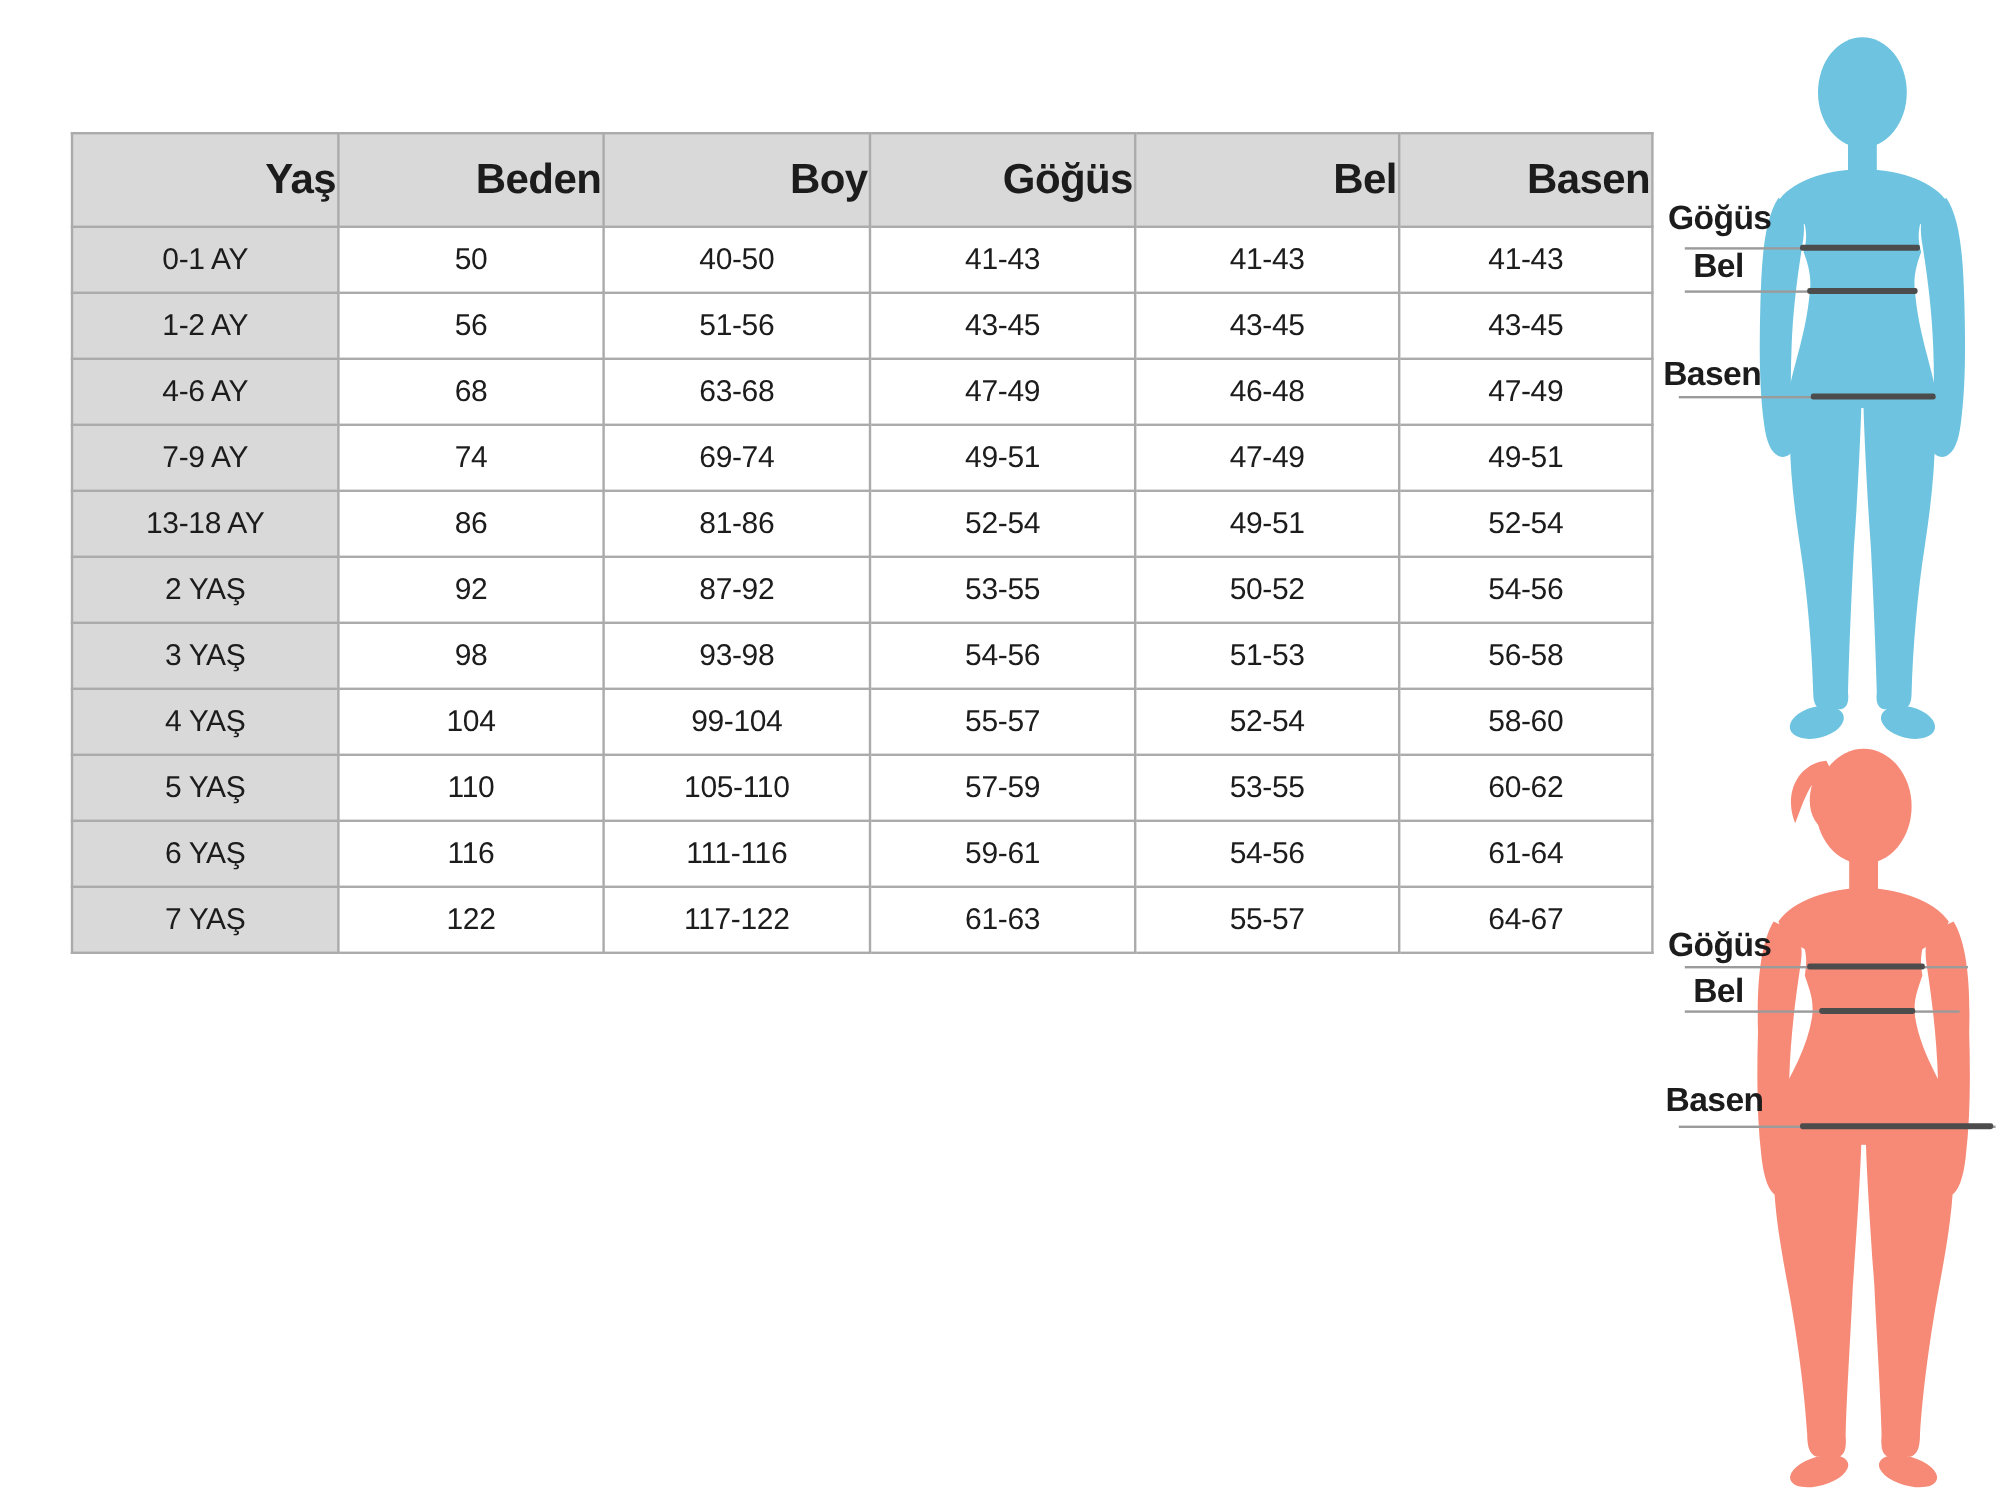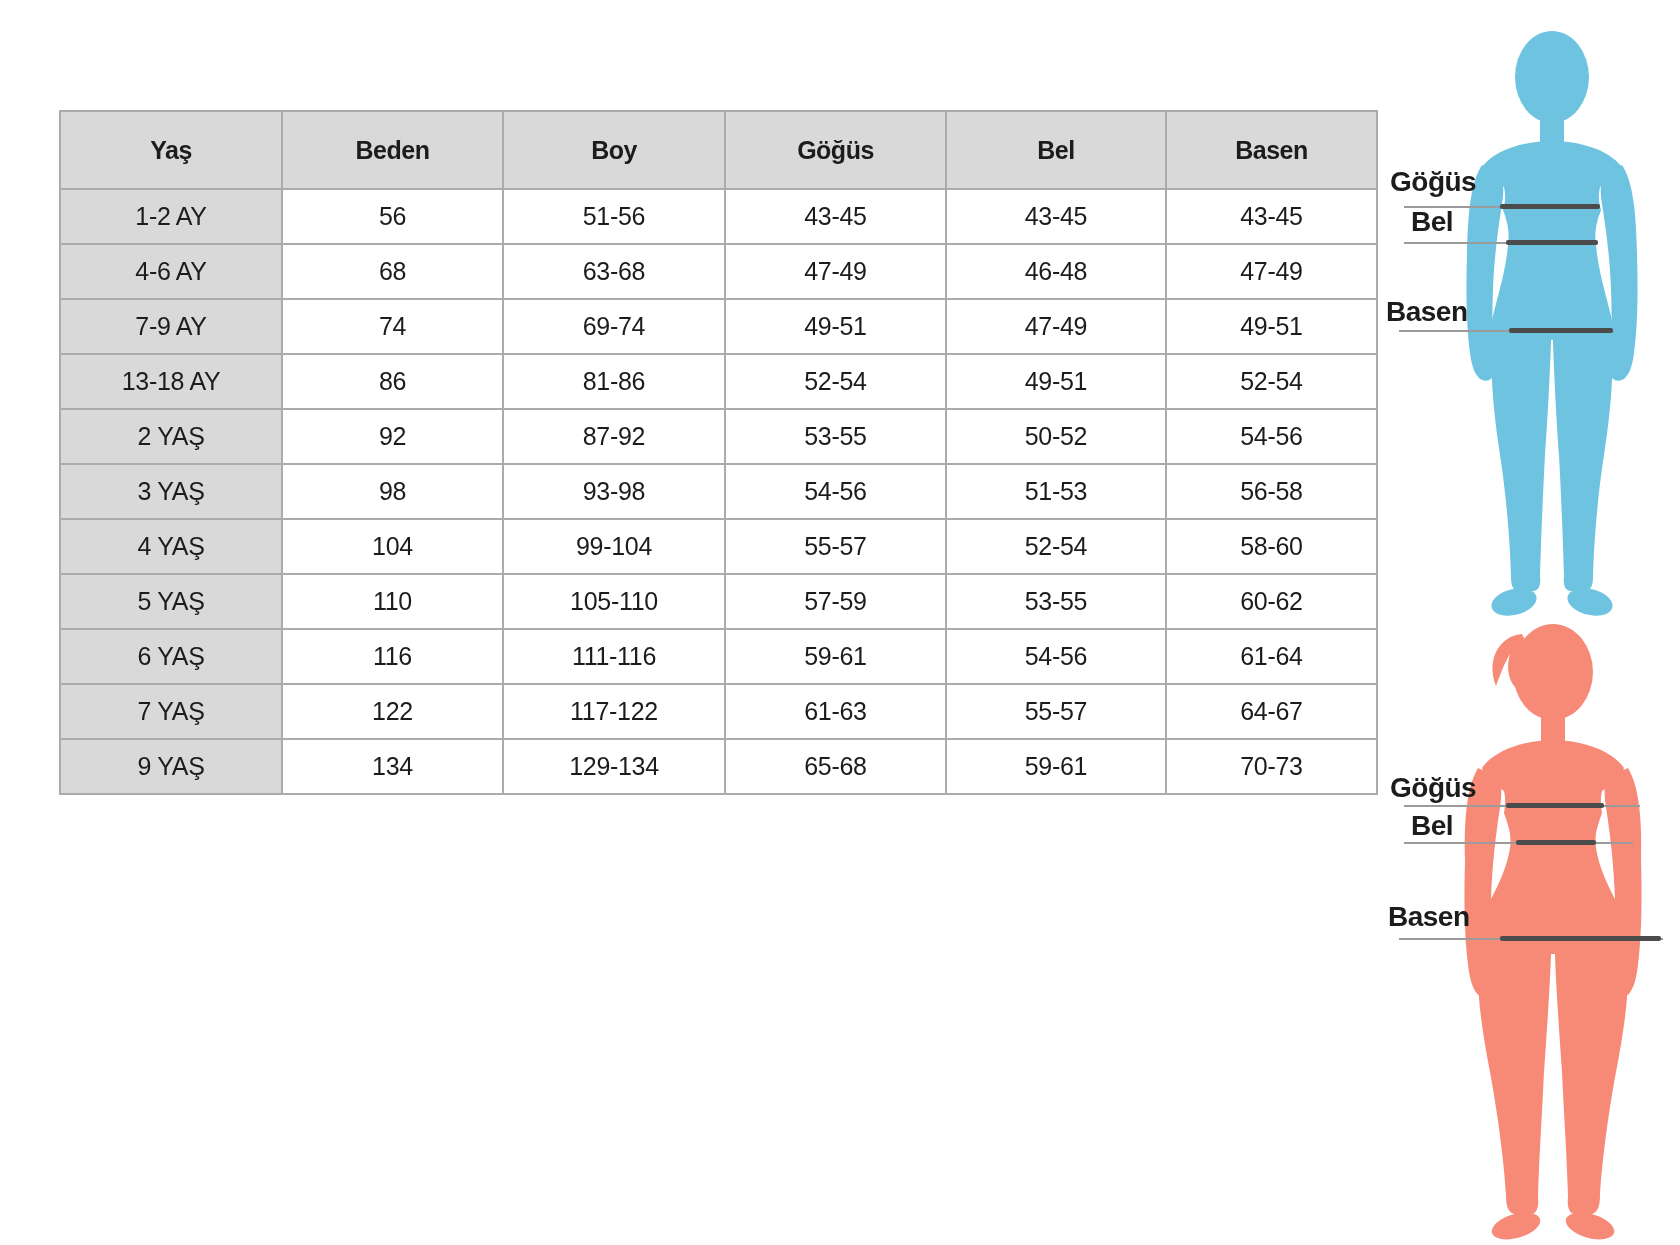--- a/index.html
+++ b/index.html
@@ -9,23 +9,23 @@
     font-family:"Liberation Sans", sans-serif; color:var(--text,#1c1c1c);
   }
 
   
   #size-table {
     position:absolute; left:59px; top:110px; width:1317px;
     border-collapse:collapse; table-layout:fixed;
     border:2px solid var(--outer-border,#8f8f8f);
   }
   #size-table th {
-    height:74px; font-size:25px; font-weight:bold; letter-spacing:-0.5px;
+    height:74px; font-size:35px; font-weight:bold; letter-spacing:-0.5px;
     background:var(--header-bg,#d9d9d9); color:var(--text,#1c1c1c);
-    border:2px solid var(--grid-border,#ababab); text-align:center;
+    border:2px solid var(--grid-border,#ababab); text-align:right;
   }
   #size-table td {
     height:51px; font-size:25px; letter-spacing:-0.3px;
     background:var(--cell-bg,#fff); color:var(--text,#1c1c1c);
     border:2px solid var(--grid-border,#ababab); text-align:center;
     vertical-align:middle;
   }
   #size-table td:first-child { background:var(--row-label-bg,#d9d9d9); }
 
   
@@ -80,20 +80,28 @@
           <th>Yaş</th>
           <th>Beden</th>
           <th>Boy</th>
           <th>Göğüs</th>
           <th>Bel</th>
           <th>Basen</th>
         </tr>
       </thead>
       <tbody>
         <tr>
+          <td>0-1 AY</td>
+          <td>50</td>
+          <td>40-50</td>
+          <td>41-43</td>
+          <td>41-43</td>
+          <td>41-43</td>
+        </tr>
+        <tr>
           <td>1-2 AY</td>
           <td>56</td>
           <td>51-56</td>
           <td>43-45</td>
           <td>43-45</td>
           <td>43-45</td>
         </tr>
         <tr>
           <td>4-6 AY</td>
           <td>68</td>
@@ -158,28 +166,20 @@
           <td>54-56</td>
           <td>61-64</td>
         </tr>
         <tr>
           <td>7 YAŞ</td>
           <td>122</td>
           <td>117-122</td>
           <td>61-63</td>
           <td>55-57</td>
           <td>64-67</td>
-        </tr>
-        <tr>
-          <td>9 YAŞ</td>
-          <td>134</td>
-          <td>129-134</td>
-          <td>65-68</td>
-          <td>59-61</td>
-          <td>70-73</td>
         </tr>
       </tbody>
     </table>
 
   <svg id="boy-figure" class="fig" viewBox="0 0 240 600" xmlns="http://www.w3.org/2000/svg">
     <g fill="#6EC4E0">
       <ellipse cx="112" cy="52" rx="37" ry="46"></ellipse>
       <rect x="100" y="80" width="24" height="48"></rect>
       <path d="M112,116 C138,116 168,124 181,141 C178,152 170,156 160,162
                C158,172 159,178 161,185 C157,196 154,206 156,220

